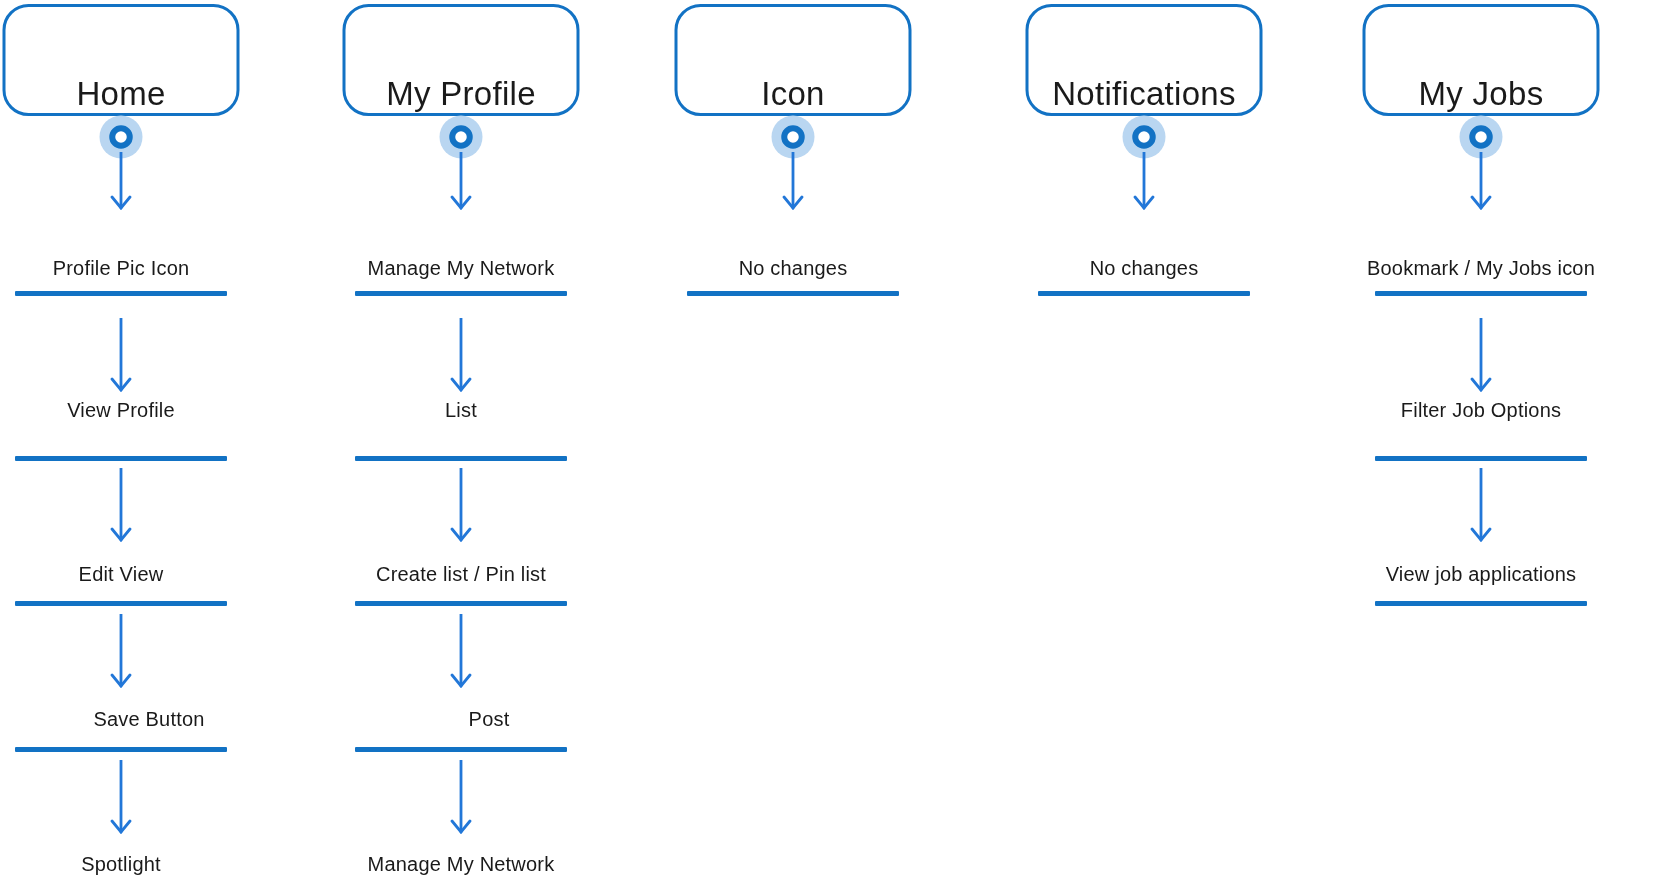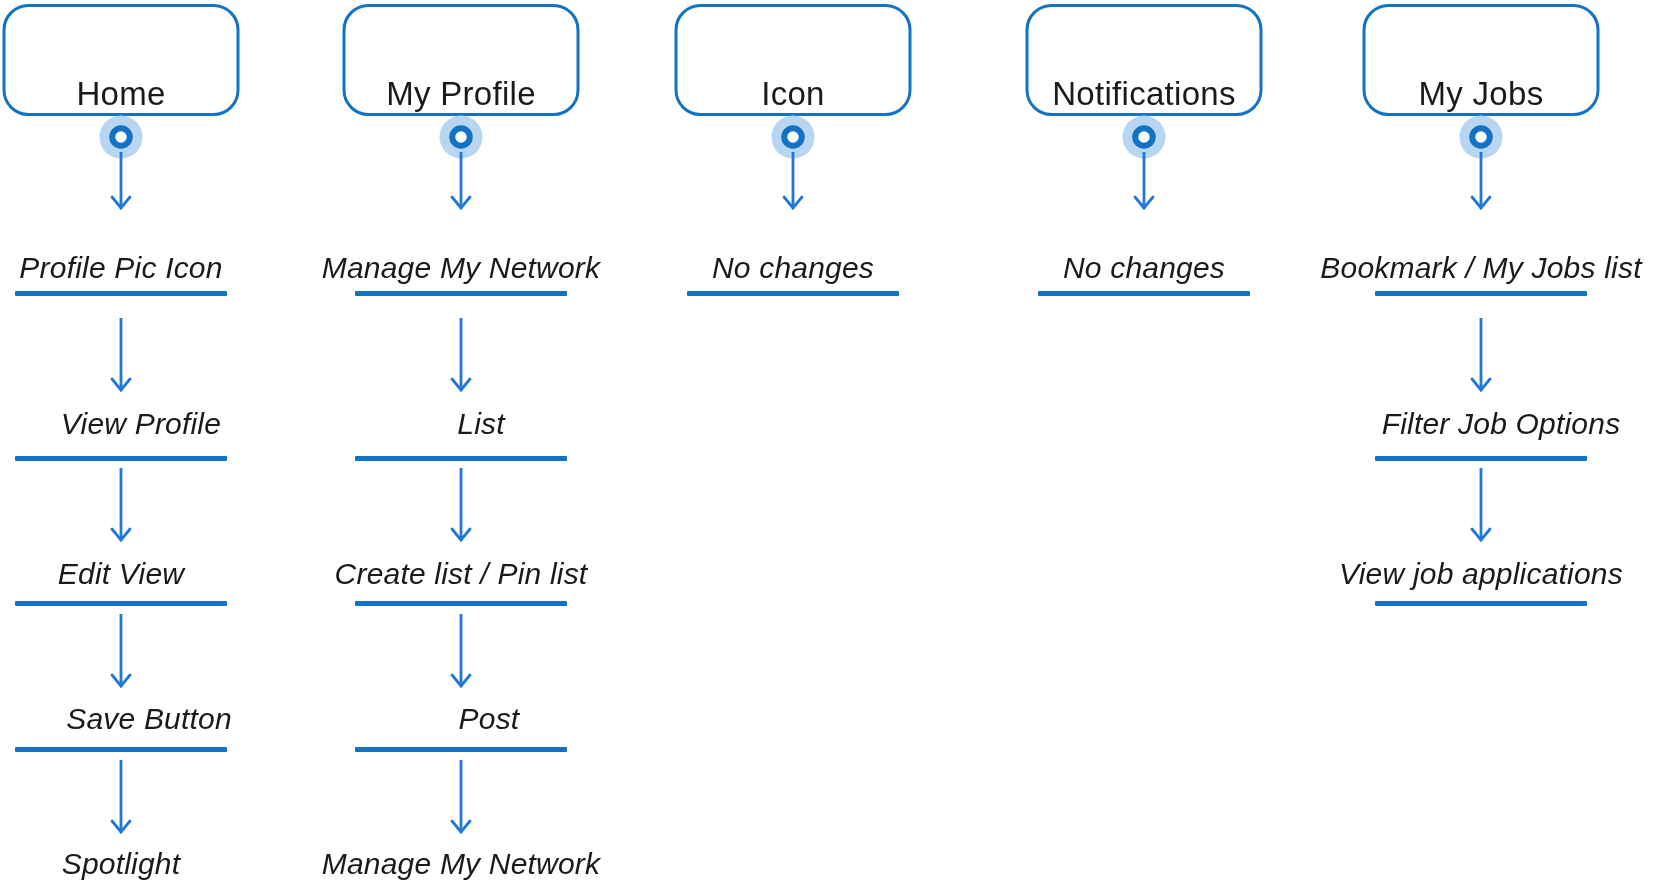--- a/index.html
+++ b/index.html
@@ -37,25 +37,25 @@
     stroke: var(--arrow, #2277d8); stroke-width: 2.8;
     fill: none; stroke-linecap: round;
   }
   .a0 { top: 152px; }
   .a1 { top: 318px; }
   .a2 { top: 468px; }
   .a3 { top: 614px; }
   .a4 { top: 760px; }
 
   .label {
-    font-size: 30px; line-height: 36px; color: var(--ink, #1a1a1a);
-    white-space: nowrap; letter-spacing: 0.2px; font-style: italic;
+    font-size: 20px; line-height: 36px; color: var(--ink, #1a1a1a);
+    white-space: nowrap; letter-spacing: 0.2px;
   }
   .r1 { top: 250px; }
-  .r2 { top: 406px; margin-left: 20px; }
+  .r2 { top: 392px; }
   .r3 { top: 556px; }
   .r4 { top: 701px; margin-left: 28px; }
   .r5 { top: 846px; }
 
   .underline {
     width: 212px; height: 5px; border-radius: 1px;
     background: var(--accent, #1272c4);
   }
   .u1 { top: 291px; }
   .u2 { top: 456px; }
@@ -212,21 +212,21 @@
       <svg width="46" height="46" viewBox="0 0 46 46">
         <circle cx="23" cy="23" r="21.5" fill="var(--halo,#b9d6f1)"></circle>
         <circle cx="23" cy="23" r="8.75" fill="#ffffff" stroke="var(--accent,#1272c4)" stroke-width="6"></circle>
       </svg>
     </div>
     <svg class="arrow a0" width="26" height="58" viewBox="0 0 26 58">
         <line x1="13" y1="0" x2="13" y2="56"></line>
         <path d="M4 45 L13 56 L22 45"></path>
       </svg>
 
-    <div class="label r1">Bookmark / My Jobs list</div>
+    <div class="label r1">Bookmark / My Jobs icon</div>
     <div class="underline u1"></div>
     <svg class="arrow a1" width="26" height="74" viewBox="0 0 26 74">
         <line x1="13" y1="0" x2="13" y2="72"></line>
         <path d="M4 61 L13 72 L22 61"></path>
       </svg>
 
     <div class="label r2">Filter Job Options</div>
     <div class="underline u2"></div>
     <svg class="arrow a2" width="26" height="74" viewBox="0 0 26 74">
         <line x1="13" y1="0" x2="13" y2="72"></line>

